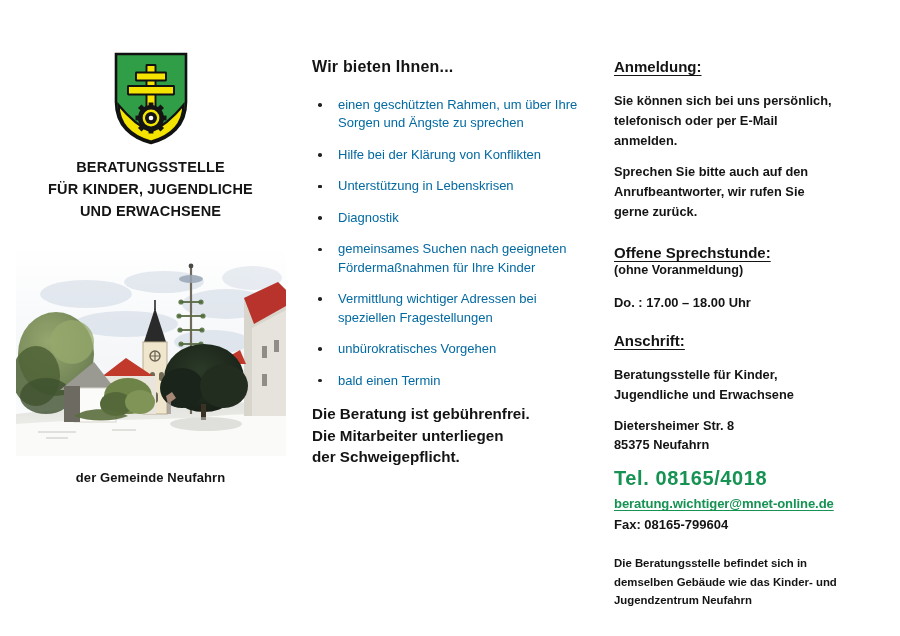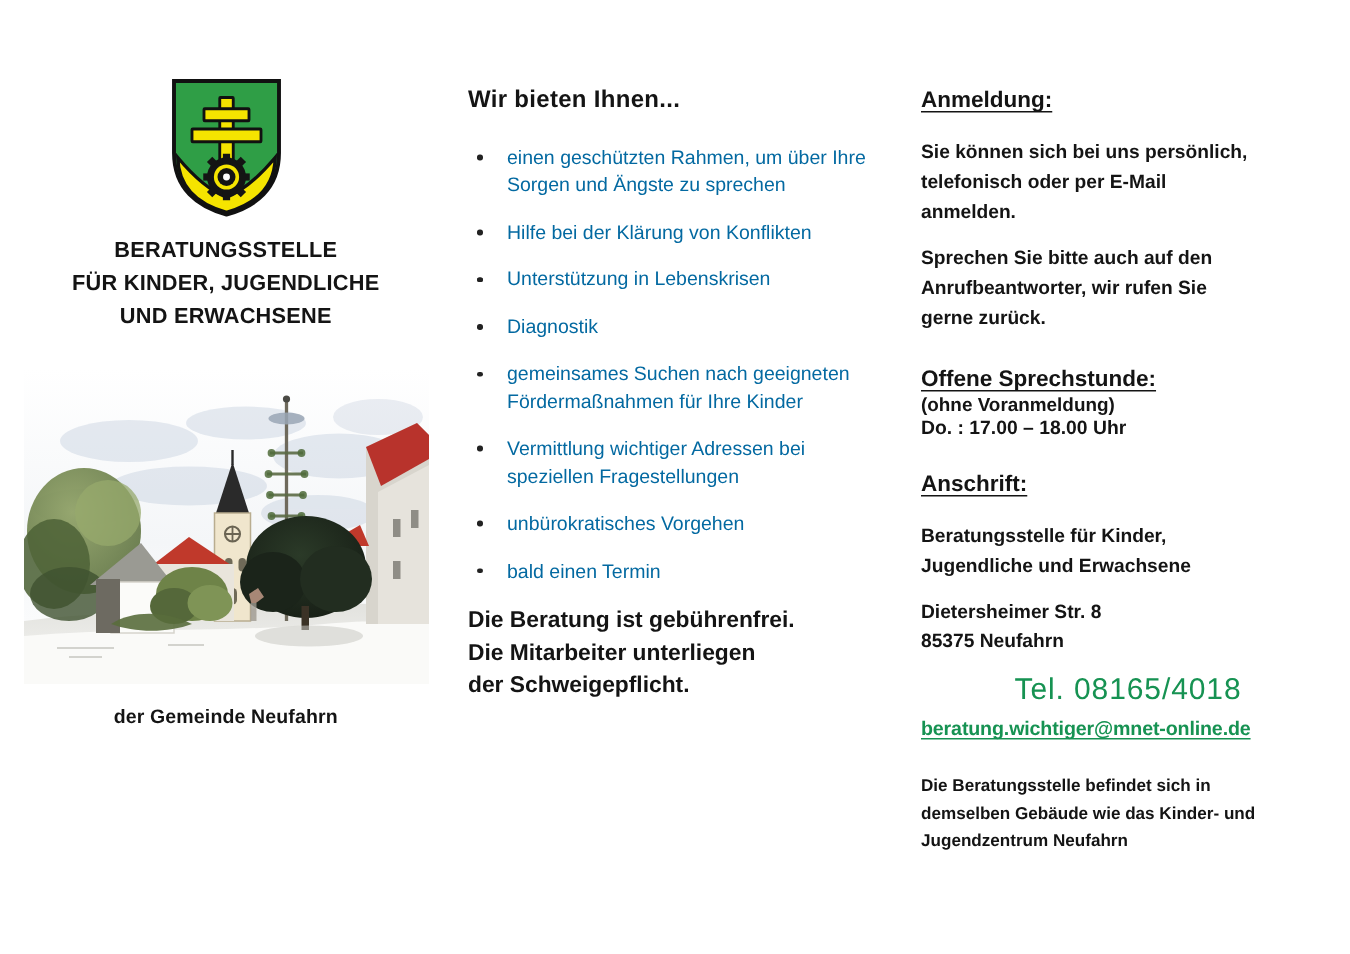--- a/index.html
+++ b/index.html
@@ -124,30 +124,30 @@
     color: #141414;
   }
   .r-body .tline { display: block; }
 
   #registration-heading { margin-bottom: 16px; }
   #registration-p1 { margin-bottom: 12px; }
   #registration-p2 { margin-bottom: 22px; }
 
   #openhours-heading { margin-bottom: 2px; }
   #openhours-sub { font-weight: bold; font-size: 12.6px; color: #141414; }
-  #openhours-time { font-weight: bold; font-size: 12.9px; color: #141414; }
+  #openhours-time { margin-top: 18px; font-weight: bold; font-size: 12.9px; color: #141414; }
 
   #address-heading { margin-top: 22px; margin-bottom: 16px; }
   #address-org { margin-bottom: 11px; }
   #address-street { margin-bottom: 0; }
 
   #phone-line {
     margin-top: 12px;
-    text-align: center;
-    font-weight: normal;
+    text-align: left;
+    font-weight: bold;
     font-size: 20px;
     letter-spacing: 0.6px;
     color: #169252;
   }
   #email-line {
     margin-top: 6px;
     font-weight: bold;
     font-size: 13.1px;
     color: #169252;
     text-decoration: underline;
@@ -428,20 +428,21 @@
 
     <div class="r-body" id="address-street">
       <span class="tline">Dietersheimer Str. 8</span>
       <span class="tline">85375 Neufahrn</span>
     </div>
 
     <div id="phone-line">Tel.  08165/4018</div>
 
     <div id="email-line">beratung.wichtiger@mnet-online.de</div>
 
+    <div id="fax-line">Fax: 08165-799604</div>
 
     <div id="building-note">
       <span class="tline">Die Beratungsstelle befindet sich in</span>
       <span class="tline">demselben Gebäude wie das Kinder- und</span>
       <span class="tline">Jugendzentrum Neufahrn</span>
     </div>
   </div>
 
 </div>
 

